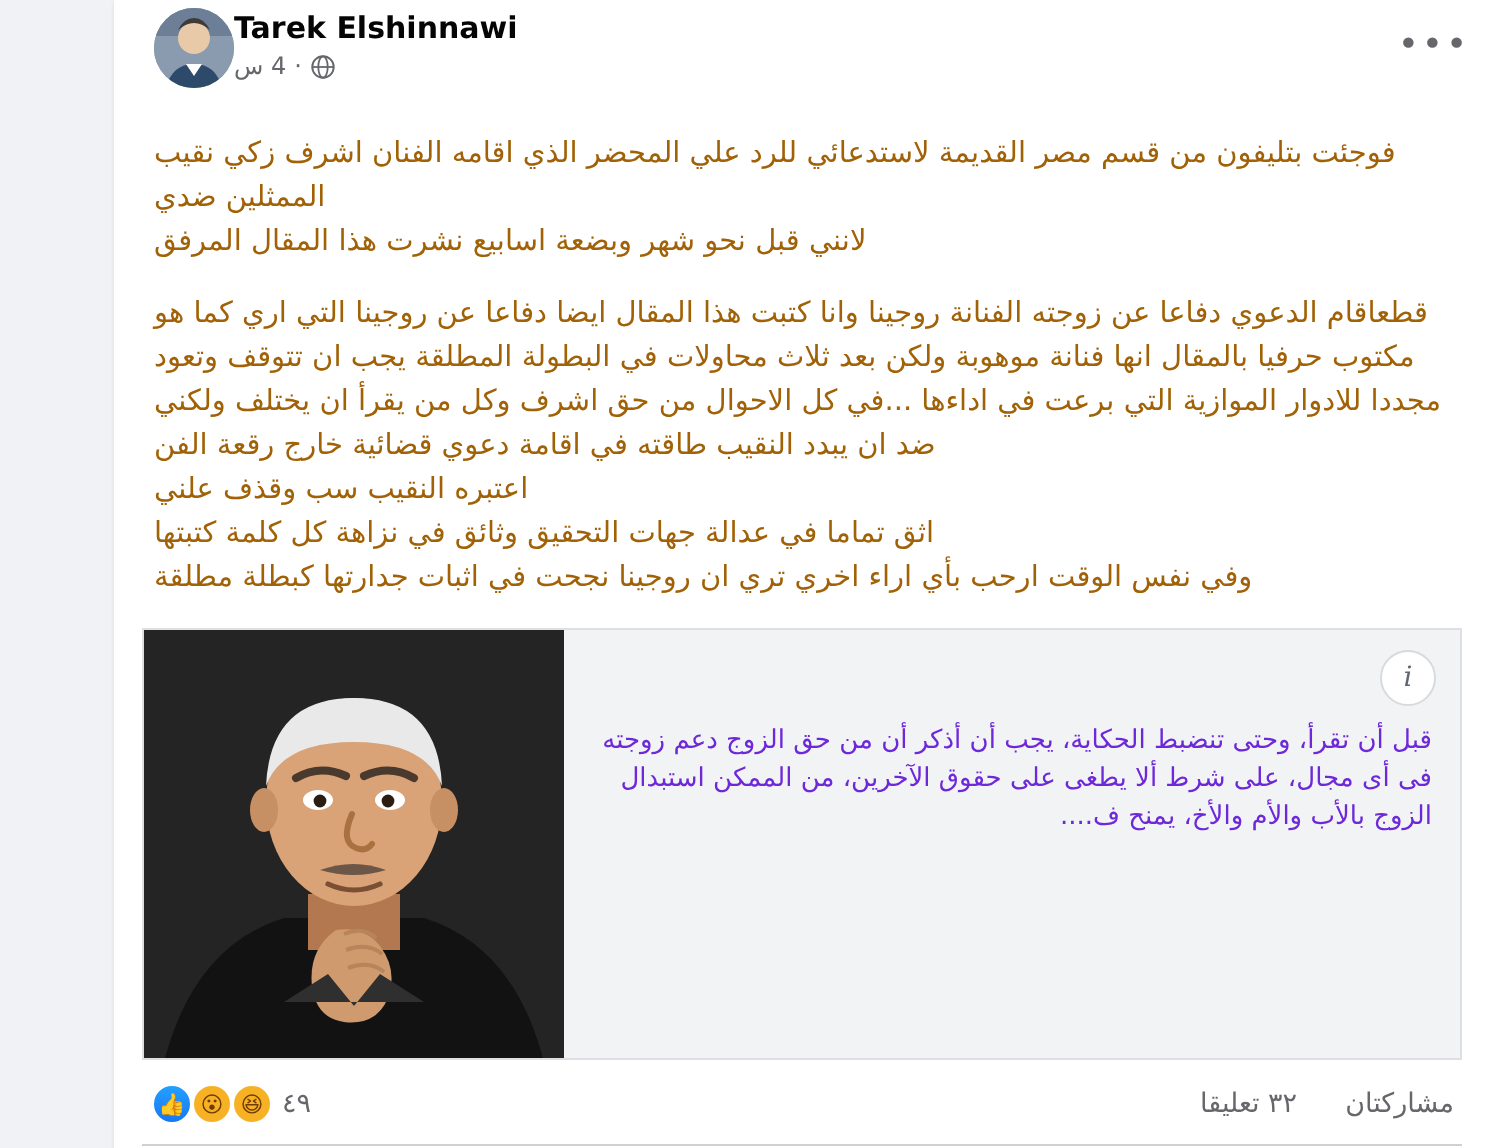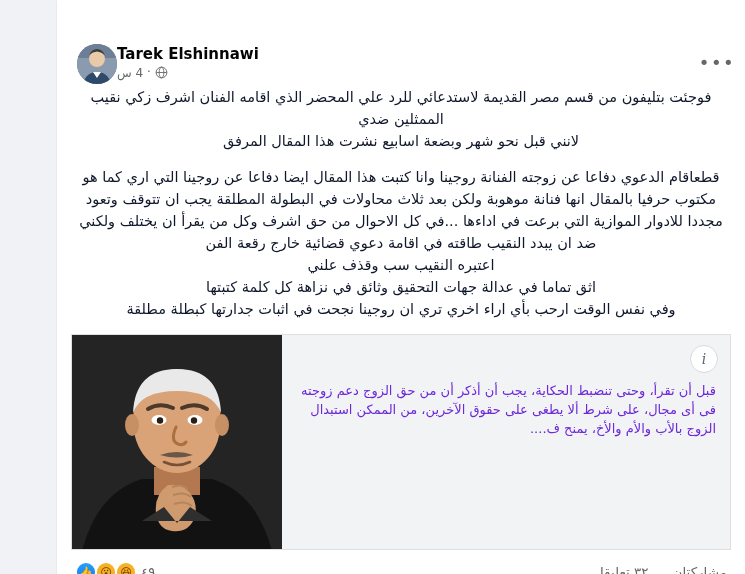--- a/index.html
+++ b/index.html
@@ -22,24 +22,23 @@
     width: 688px;
     min-height: 574px;
     background: #ffffff;
     box-shadow: 0 1px 2px rgba(0,0,0,0.10);
   }
   
   .post-header {
     display: flex;
     flex-direction: row-reverse;
     align-items: flex-start;
-    padding: 24px 12px 4px 12px;
+    padding: 4px 12px 4px 12px;
     box-sizing: border-box;
     height: 62px;
-    margin-top: 20px;
   }
   .avatar {
     width: 40px;
     height: 40px;
     border-radius: 50%;
     overflow: hidden;
     flex: 0 0 auto;
     margin-left: 8px;
     background: #6f7f92;
     position: relative;
@@ -55,20 +54,21 @@
   .author-name {
     font-size: 15px;
     font-weight: bold;
     color: #050505;
     line-height: 18px;
     direction: ltr;
   }
   .meta-row {
     display: flex;
     flex-direction: row-reverse;
+    align-items: center;
     gap: 4px;
     margin-top: 3px;
   }
   .meta-time {
     font-size: 12px;
     color: #65676b;
   }
   .dot-sep {
     font-size: 12px;
     color: #65676b;
@@ -87,23 +87,23 @@
     letter-spacing: 1.5px;
     flex: 0 0 auto;
     margin-right: auto;
     margin-top: 2px;
     cursor: pointer;
     user-select: none;
   }
   
   .post-body {
     padding: 4px 20px 10px 20px;
-    text-align: center;
+    text-align: left;
     direction: rtl;
-    color: #0f172a;
+    color: #a16207;
     font-size: 14.5px;
     line-height: 22px;
   }
   .post-body p {
     margin: 0 0 0 0;
   }
   .para-gap { height: 14px; }
   
   .link-preview {
     position: relative;

